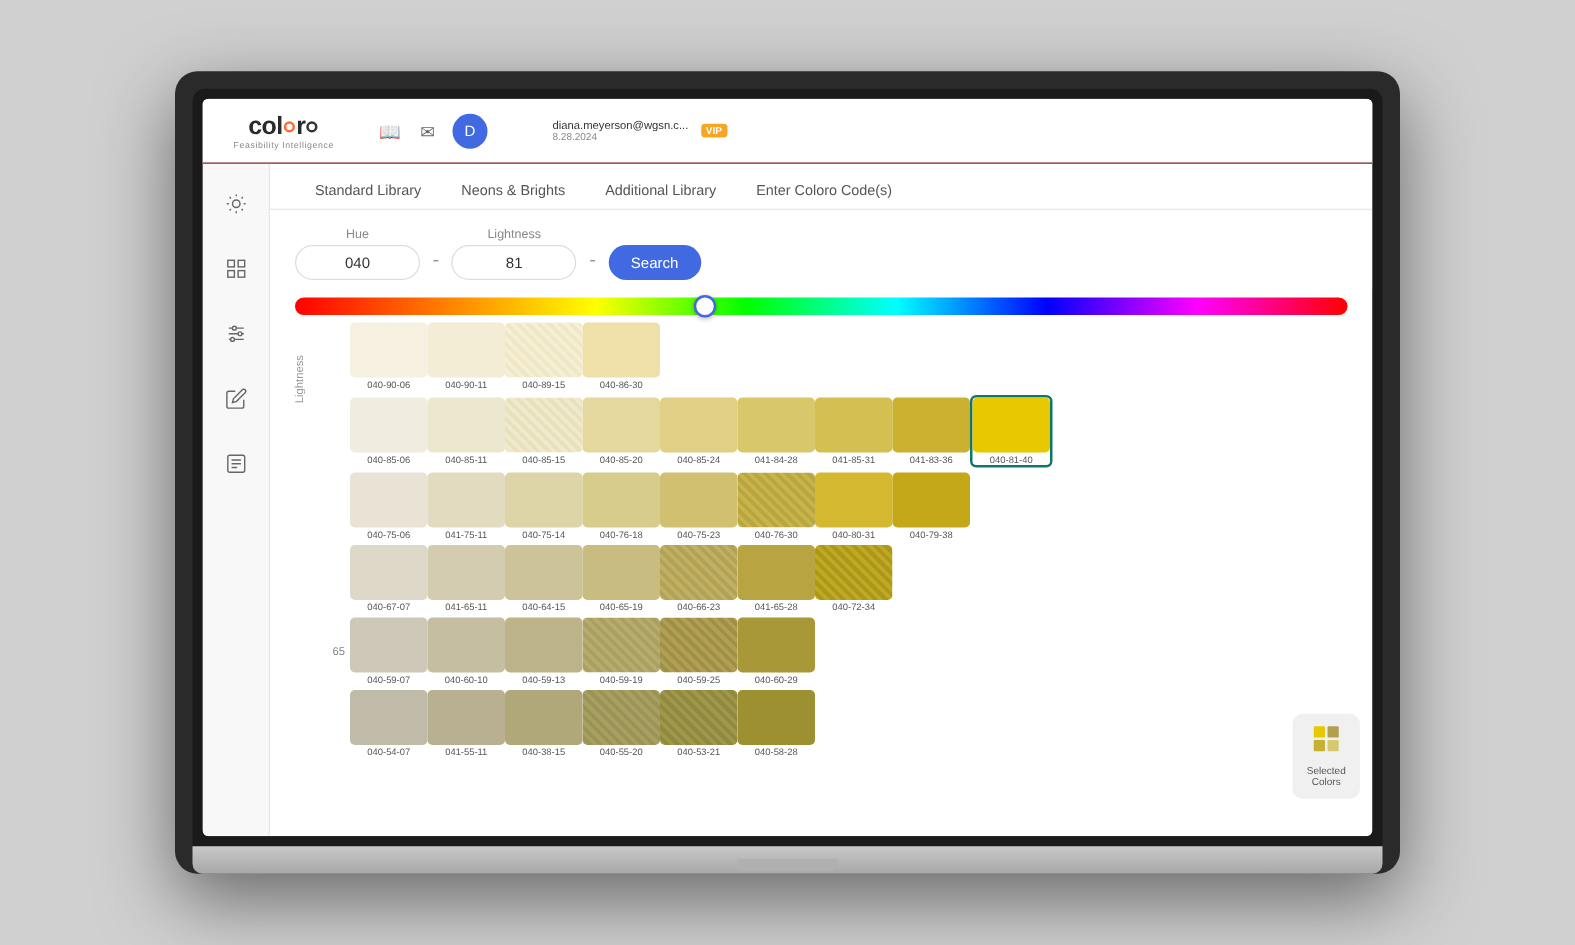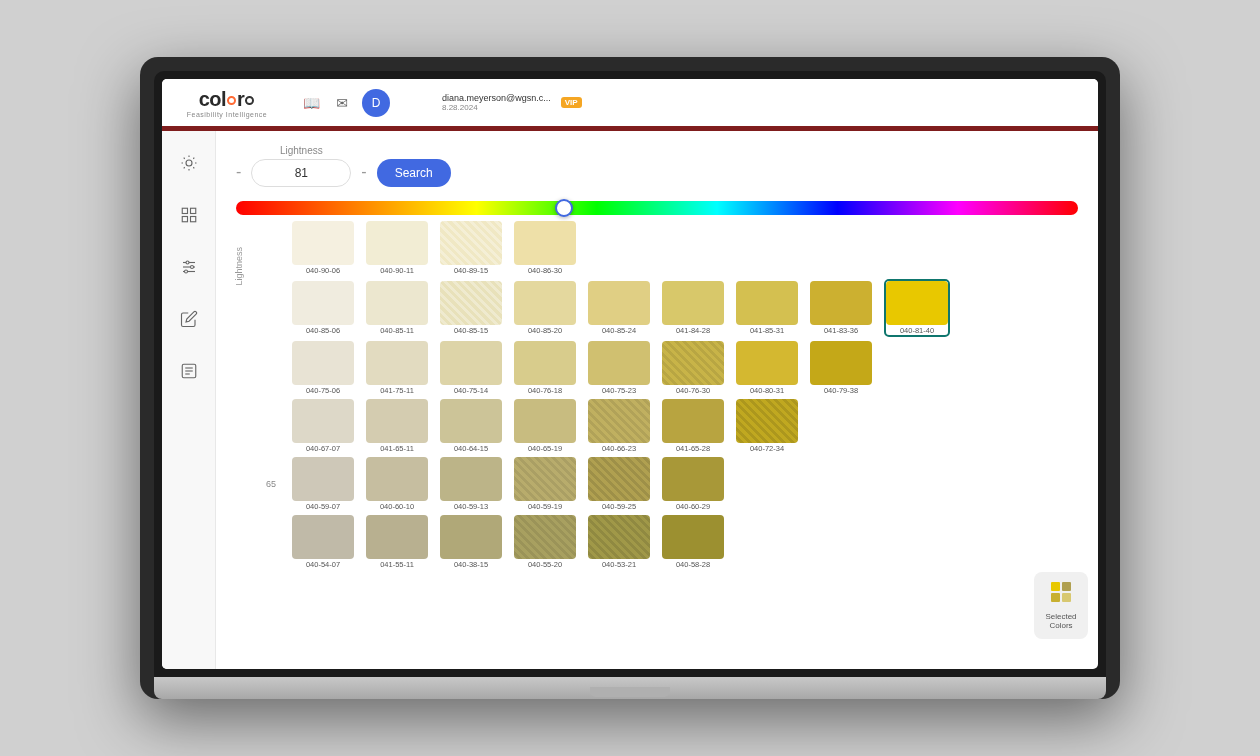--- a/index.html
+++ b/index.html
@@ -58,21 +58,21 @@
       height: 590px;
       background: #fff;
     }
 
     
     .top-nav {
       display: flex;
       align-items: center;
       padding: 0 20px;
       height: 52px;
-      border-bottom: 5px solid #7f1d1d;
+      border-bottom: 1px solid #7f1d1d;
       background: #fff;
       gap: 30px;
     }
 
     .logo-area {
       display: flex;
       flex-direction: column;
       align-items: center;
       min-width: 90px;
     }
@@ -323,21 +323,21 @@
       left: 18px;
       top: 30px;
       font-size: 9px;
       color: #999;
       writing-mode: vertical-rl;
       transform: rotate(180deg);
     }
 
     .color-row {
       display: flex;
-      gap: 12px;
+      gap: 0;
       margin-bottom: 4px;
       align-items: center;
     }
 
     .color-swatch {
       width: 62px;
       height: 44px;
       border-radius: 4px;
       cursor: pointer;
       position: relative;
@@ -468,23 +468,33 @@
                 <rect x="3" y="3" width="18" height="18" rx="2"></rect>
                   <line x1="7" y1="8" x2="17" y2="8"></line>
                   <line x1="7" y1="12" x2="17" y2="12"></line>
                   <line x1="7" y1="16" x2="13" y2="16"></line>
               </svg>
             </div>
           </div>
 
           <div class="content-area">
 
+            <div class="library-tabs">
+              <span class="library-tab">Standard Library</span>
+              <span class="library-tab">Neons &amp; Brights</span>
+              <span class="library-tab">Additional Library</span>
+              <span class="library-tab">Enter Coloro Code(s)</span>
+            </div>
 
             <div class="search-area">
               <div class="search-row">
+                <div class="field-group">
+                  <span class="field-label">Hue</span>
+                  <input class="field-input" type="text" value="040" style="">
+                </div>
                 <span class="separator">-</span>
                 <div class="field-group">
                   <span class="field-label">Lightness</span>
                   <input class="field-input" type="text" value="81" style="">
                 </div>
                 <span class="separator">-</span>
                 <button class="search-btn">Search</button>
               </div>
             </div>
 

